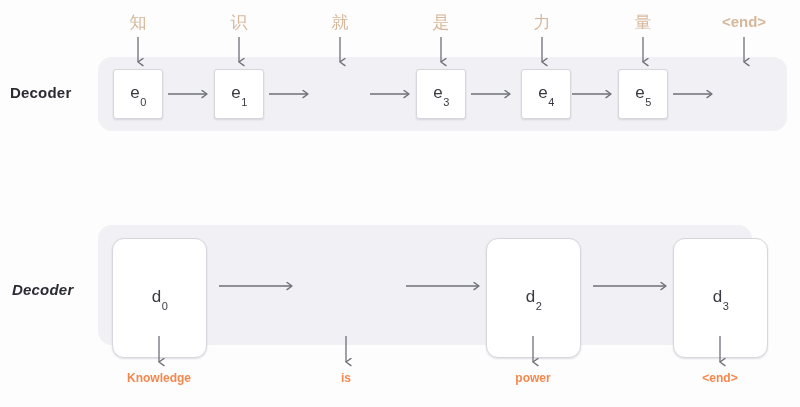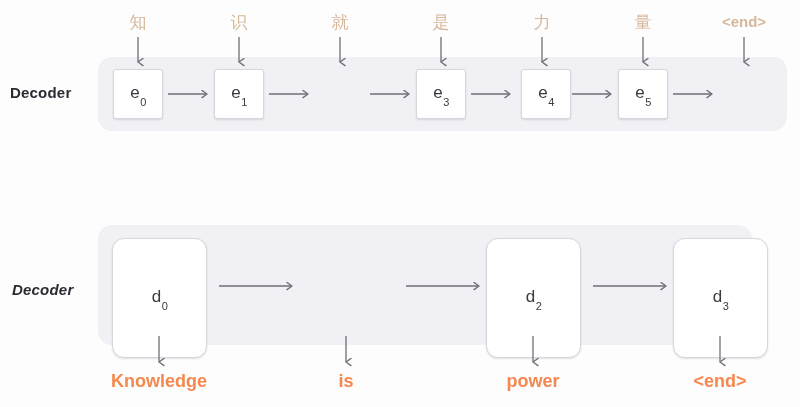--- a/index.html
+++ b/index.html
@@ -103,21 +103,21 @@
   }
   .token-label.tag {
     font-weight: bold;
     font-size: 15px;
   }
 
   
   .out-label {
     position: absolute;
     top: 371px;
-    font-size: 18px;
+    font-size: 12px;
     font-weight: bold;
     color: #f5884f;
     white-space: nowrap;
     transform: translateX(-50%);
     text-align: center;
   }
 
   
   #arrow-layer {
     position: absolute;

